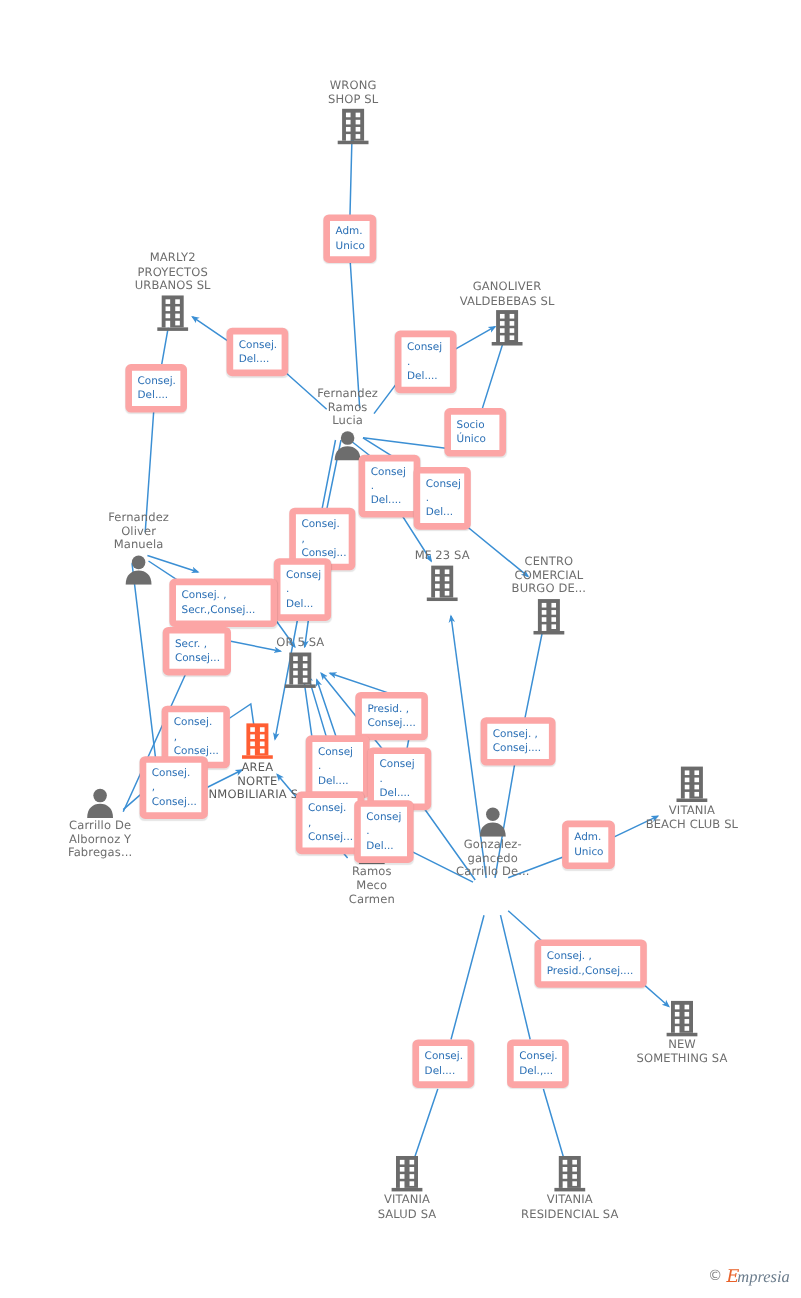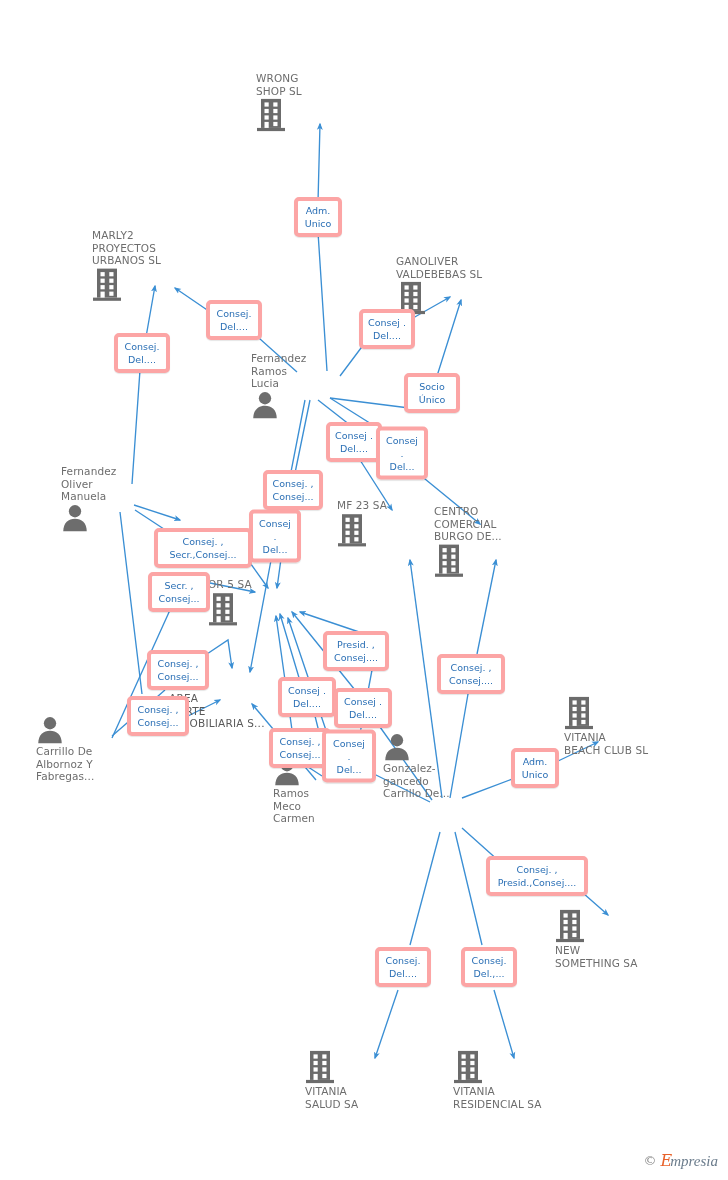--- a/index.html
+++ b/index.html
@@ -21,20 +21,21 @@
     position: absolute;
     left: 0;
     top: 0;
     width: 728px;
     height: 1180px;
     pointer-events: none;
   }
   .node {
     position: absolute;
     transform: translate(-50%, -50%);
+    text-align: center;
     width: 130px;
   }
   .node .glyph {
     display: block;
     line-height: 0;
   }
   .node .caption {
     display: block;
     font-size: 10.5px;
     line-height: 12.6px;
@@ -54,26 +55,25 @@
   }
   .node.caption-above .caption {
     margin-top: 0;
     margin-bottom: 1px;
   }
   .edge-label {
     position: absolute;
     transform: translate(-50%, -50%);
     box-sizing: border-box;
     background: #ffffff;
-    border: 4px solid #fca5a5;
+    border: 6px solid #fca5a5;
     border-radius: 5px;
     color: #2a6fb5;
     font-size: 9.5px;
     line-height: 13px;
-    text-align: center;
     padding: 3px 5px;
     white-space: pre-line;
     box-shadow: 0 1px 1px rgba(0,0,0,0.10);
   }
   .watermark {
     position: absolute;
     right: 10px;
     bottom: 10px;
     display: flex;
     align-items: center;
@@ -265,21 +265,21 @@
             <rect x="17.3" y="11" width="4.2" height="4.2" fill="#fff"></rect>
             <rect x="8.5" y="17.5" width="4.2" height="4.2" fill="#fff"></rect>
             <rect x="17.3" y="17.5" width="4.2" height="4.2" fill="#fff"></rect>
             <rect x="8.5" y="24" width="4.2" height="6" fill="#fff"></rect>
             <rect x="17.3" y="24" width="4.2" height="4.2" fill="#fff"></rect>
           </svg></span>
         <span class="caption">AREA
 NORTE
 INMOBILIARIA S...</span>
       </div>
-      <div class="node person" style="left: 101px; top: 749px;">
+      <div class="node person" style="left: 91px; top: 749px;">
         <span class="glyph"><svg width="28" height="28" viewBox="0 0 30 30">
             <circle cx="15" cy="8.2" r="6.6" fill="#6d6d6d"></circle>
             <path d="M 2.4 30 C 2.4 20.4 8.1 16.2 15 16.2 C 21.9 16.2 27.6 20.4 27.6 30 Z" fill="#6d6d6d"></path>
           </svg></span>
         <span class="caption">Carrillo De
 Albornoz Y
 Fabregas...</span>
       </div>
       <div class="node person" style="left: 338px; top: 791px;">
         <span class="glyph"><svg width="28" height="28" viewBox="0 0 30 30">

